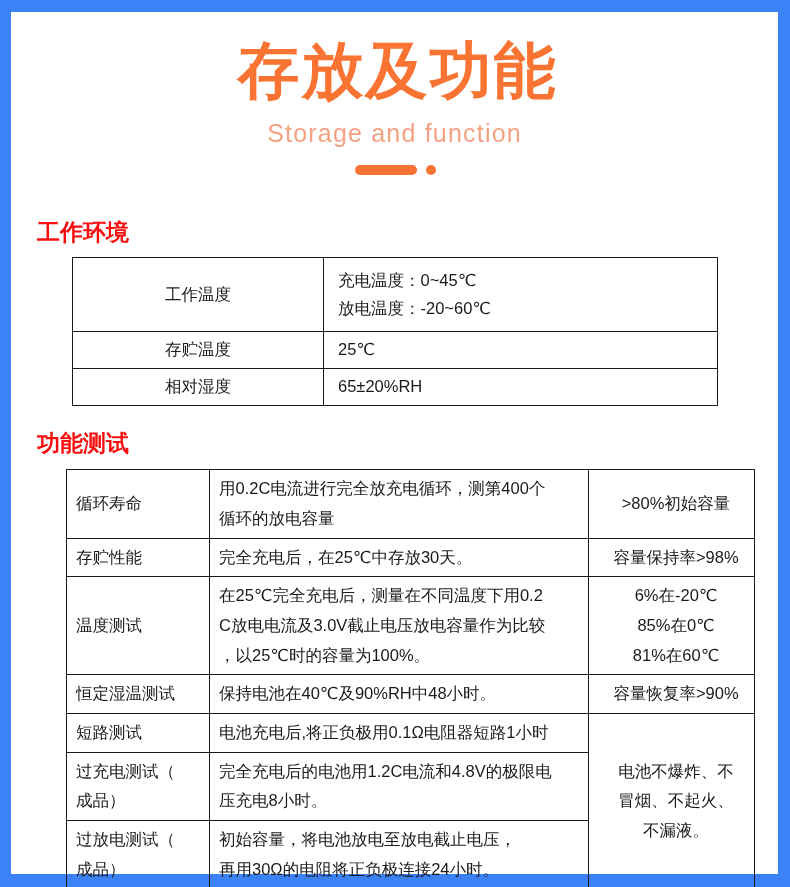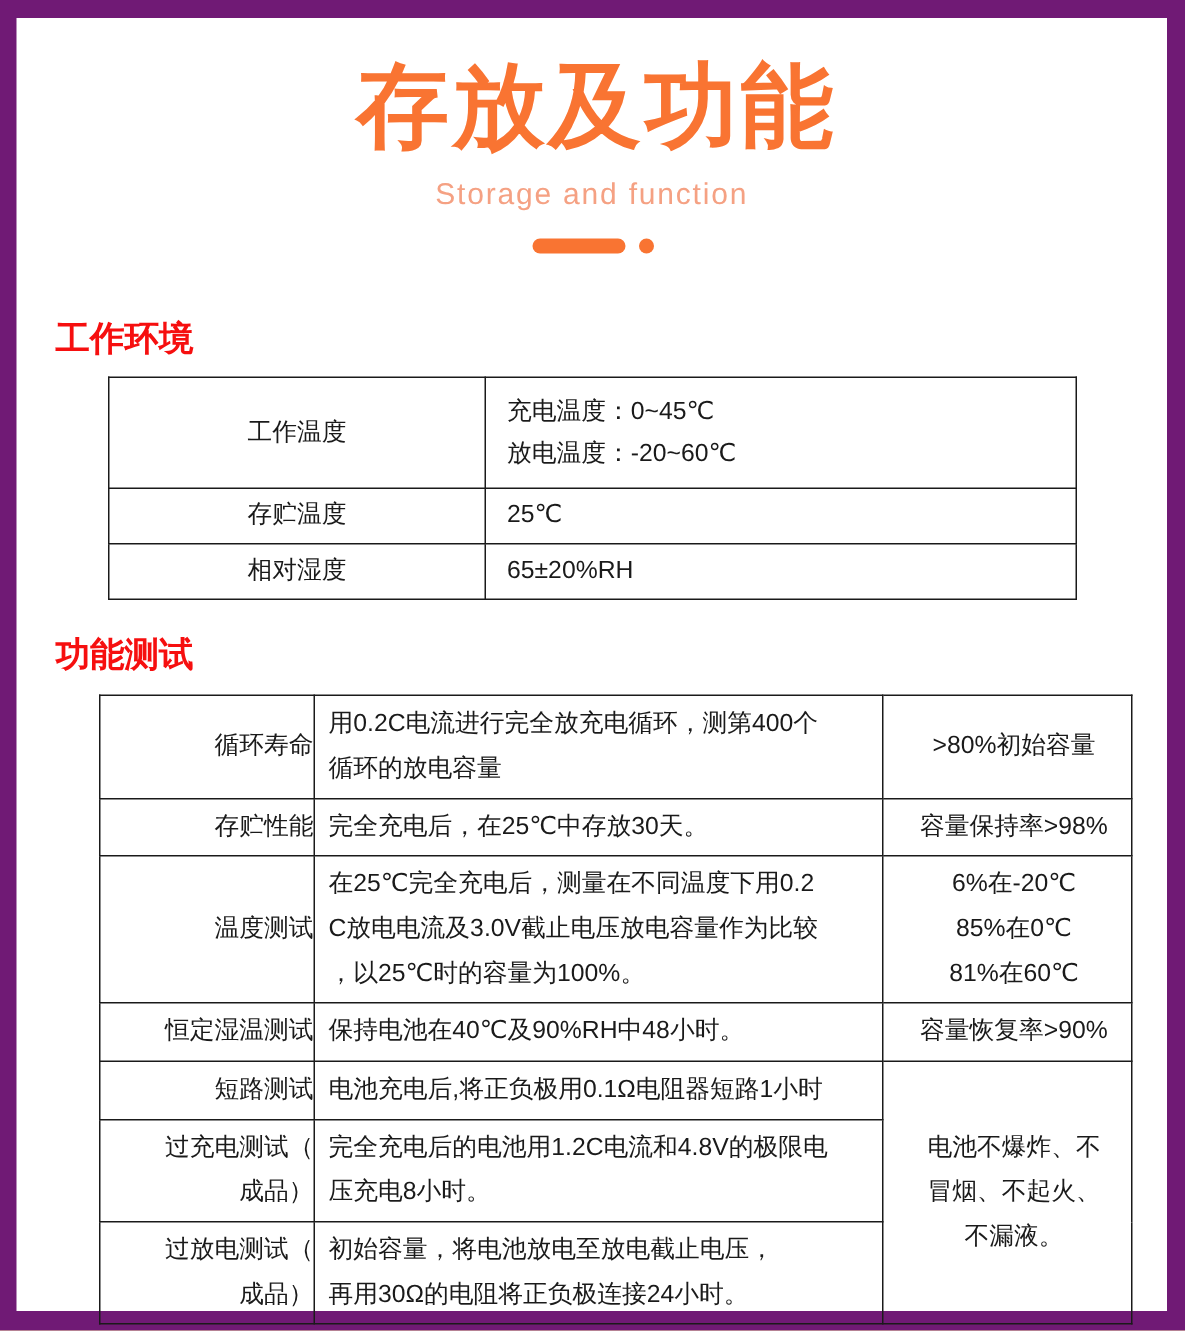--- a/index.html
+++ b/index.html
@@ -11,21 +11,21 @@
     height: 887px;
     background: #fbdc70;
     font-family: "Liberation Sans", "DejaVu Sans", sans-serif;
     overflow: hidden;
   }
   .page-frame {
     position: absolute;
     left: 0; top: 0;
     width: 790px;
     height: 887px;
-    background: #701a75;
+    background: #3b82f6;
   }
   .page-inner {
     position: absolute;
     left: 11px;
     top: 12px;
     width: 767px;
     height: 862px;
     background: #ffffff;
   }
 
@@ -39,21 +39,21 @@
     font-size: 62px;
     font-weight: 700;
     letter-spacing: 2px;
     color: #f97432;
     line-height: 1.08;
     margin: 0;
     padding-left: 6px;
   }
   .sub-title {
     font-family: "Liberation Sans", "DejaVu Sans", sans-serif;
-    font-size: 20px;
+    font-size: 25px;
     font-weight: 400;
     letter-spacing: 1.2px;
     color: #f5a183;
     margin: 0;
     padding-top: 14px;
     padding-left: 0;
   }
   .divider-row {
     display: flex;
     align-items: center;
@@ -123,21 +123,21 @@
   .table-func {
     width: 658px;
     margin-left: 55px;
     table-layout: fixed;
   }
   .table-func td {
     padding: 4px 0 4px 9px;
     font-size: 16.5px;
     line-height: 1.8;
   }
-  .table-func td.c-name { width: 133px; text-align: right; }
+  .table-func td.c-name { width: 133px; }
   .table-func td.c-desc { width: 369px; }
   .table-func td.c-res  { width: 156px; text-align: center; }
   .table-func td .line { display: block; }
   .h-tall  { height: 68px; }
   .h-mid   { height: 32px; }
   .h-triple{ height: 98px; }
 </style>
 </head>
 <body>
 

